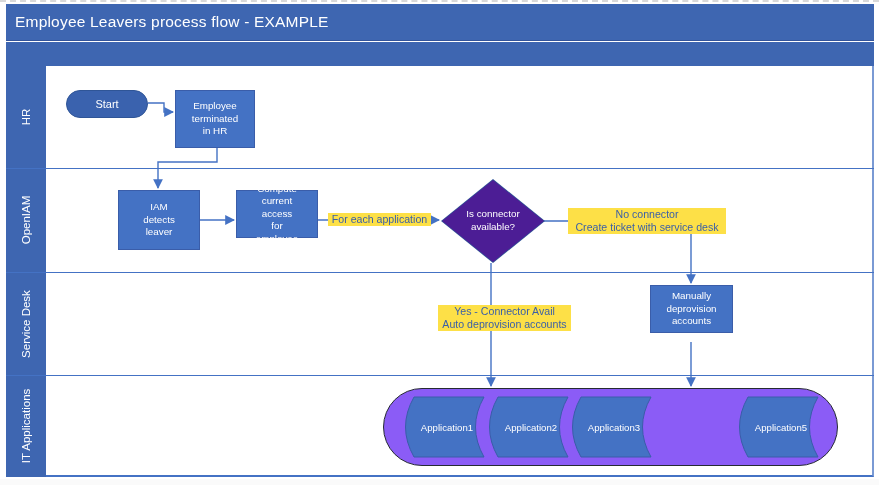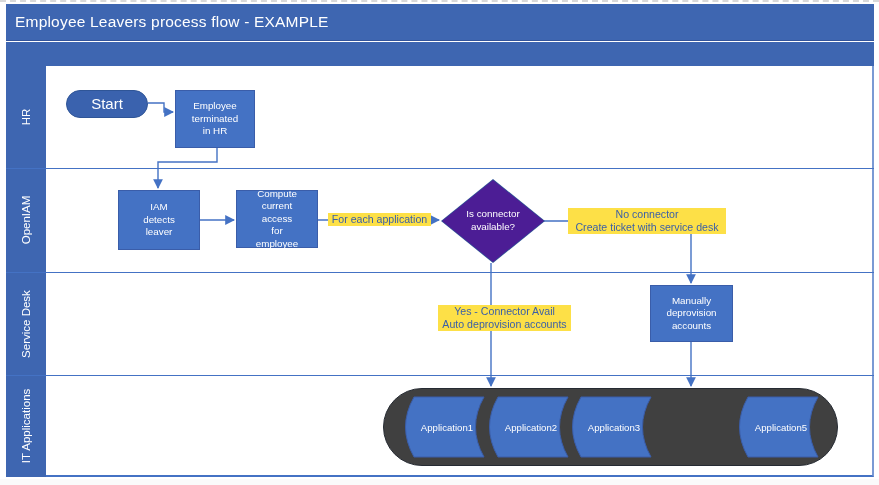--- a/index.html
+++ b/index.html
@@ -35,37 +35,37 @@
   }
   
   svg.wires{position:absolute;left:0;top:0;width:879px;height:485px;pointer-events:none;z-index:2;}
   
   .node{
     position:absolute;z-index:3;box-sizing:border-box;color:#fff;
     display:flex;align-items:center;justify-content:center;text-align:center;
     font-size:9.8px;line-height:1.28;
   }
   .rect-node{background:#4472c4;border:1px solid #3a5da9;padding:2px 20px;}
-  .pill-node{background:#3a62ae;border:1px solid #2f5597;border-radius:15px;font-size:15px;}
+  .pill-node{background:#3a62ae;border:1px solid #2f5597;border-radius:15px;font-size:11px;}
   .diamond{background:#2f5597;}
   .diamond,.diamond-inner{clip-path:polygon(50% 0,100% 50%,50% 100%,0 50%);}
   .diamond-inner{
     position:absolute;inset:1px;background:#4c1d95;
     display:flex;align-items:center;justify-content:center;text-align:center;
     font-size:9.8px;line-height:1.3;padding:0 16px;
   }
   
   .wire-label{
     position:absolute;z-index:4;background:#fde047;color:#3a5fa8;
     font-size:10.6px;line-height:13px;text-align:center;
   }
   
   .apps-container{
     position:absolute;left:383px;top:388px;width:455px;height:78px;z-index:3;
-    background:#404040;border:1.6px solid #262b33;border-radius:39px;box-sizing:border-box;
+    background:#8b5cf6;border:1.6px solid #262b33;border-radius:39px;box-sizing:border-box;
   }
   .app-shape{position:absolute;top:7px;width:89px;height:62px;}
   .app-shape svg{position:absolute;left:0;top:0;}
   .app-shape .app-label{
     position:absolute;left:12px;top:0;width:76px;height:62px;
     display:flex;align-items:center;justify-content:center;
     color:#fff;font-size:9.6px;
   }
   .below-frame{position:absolute;left:0;top:479px;width:879px;height:6px;background:#fafafa;}
 </style>
@@ -122,31 +122,31 @@
 </div>
 
 <div class="node rect-node" style="left:175px;top:90px;width:80px;height:58px">
   <span>Employee terminated in HR</span>
 </div>
 
 <div class="node rect-node" style="left:118px;top:190px;width:82px;height:60px">
   <span>IAM detects leaver</span>
 </div>
 
-<div class="node rect-node" style="left:236px;top:190px;width:82px;height:58px">
+<div class="node rect-node" style="left:236px;top:190px;width:82px;height:48px">
   <span>Compute current access for employee</span>
 </div>
 
 <div class="node diamond" style="left:441px;top:179px;width:104px;height:84px">
   <div class="diamond-inner">
     <span>Is connector available?</span>
   </div>
 </div>
 
-<div class="node rect-node" style="left:650px;top:285px;width:83px;height:57px">
+<div class="node rect-node" style="left:650px;top:285px;width:83px;height:48px">
   <span>Manually deprovision accounts</span>
 </div>
 
 <div class="wire-label" style="left:328px;top:213px;width:103px">
   <span>For each application</span>
 </div>
 
 <div class="wire-label" style="left:568px;top:208px;width:158px">
   <div>No connector</div>
   <div>Create ticket with service desk</div>

